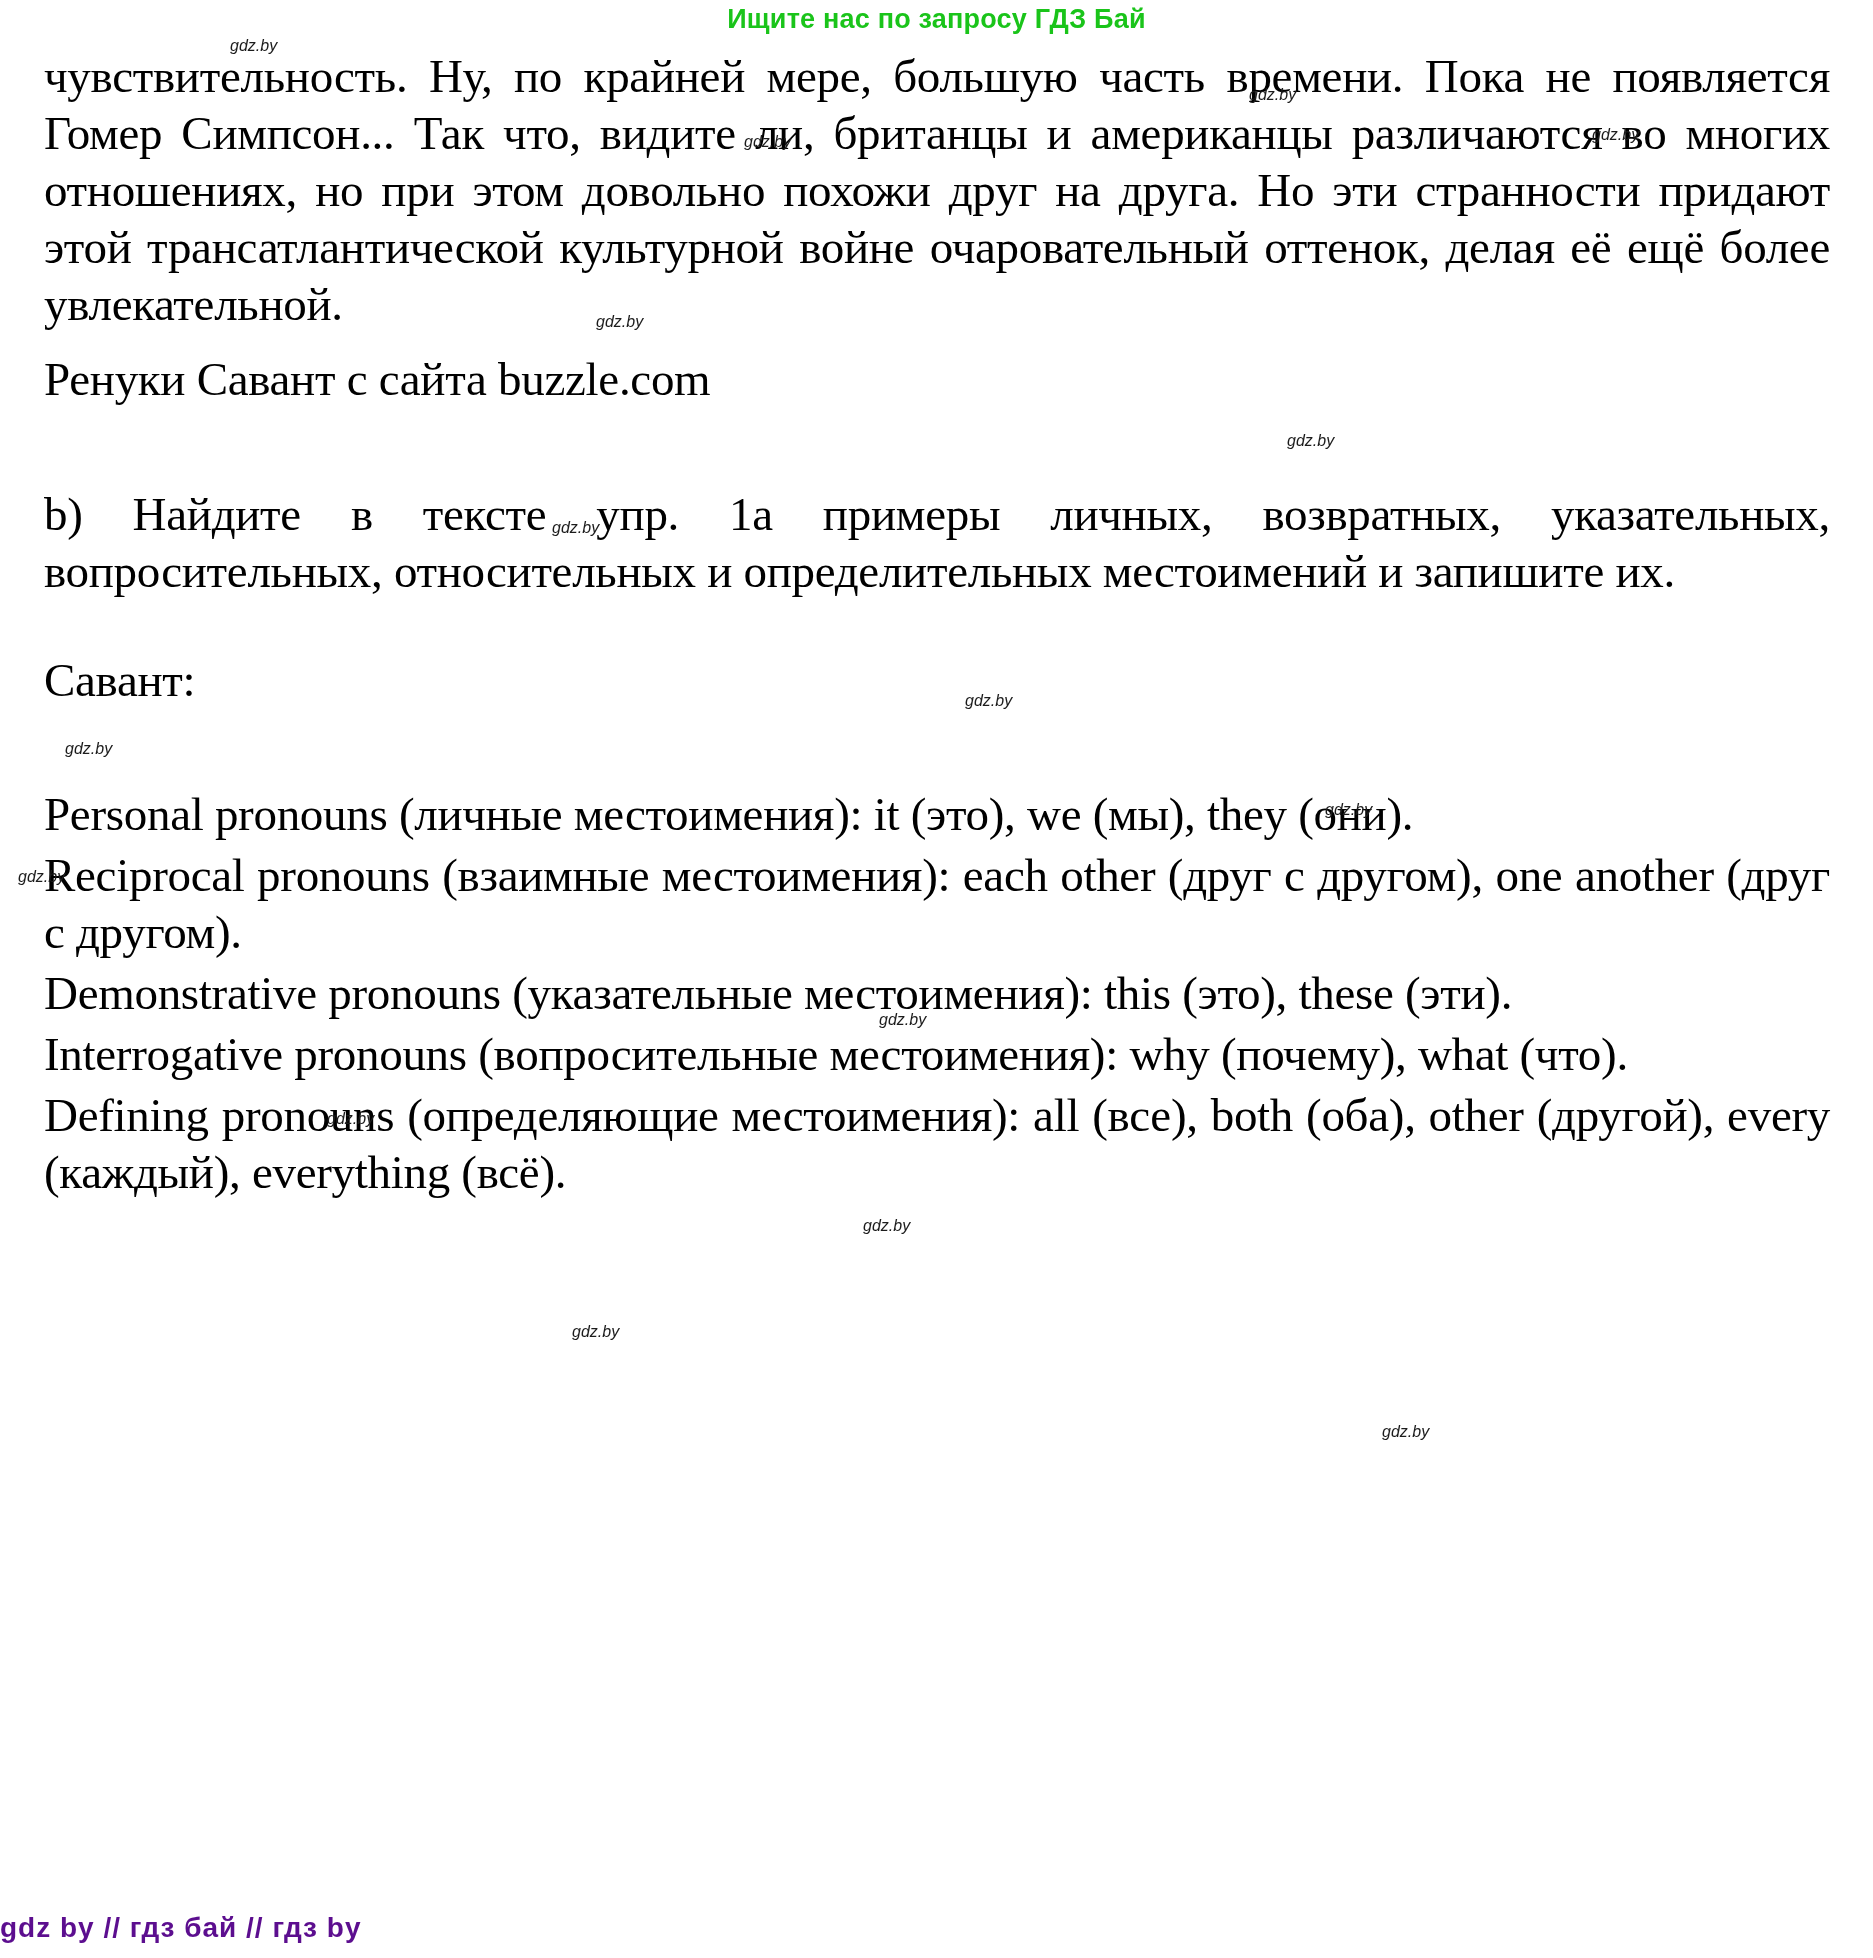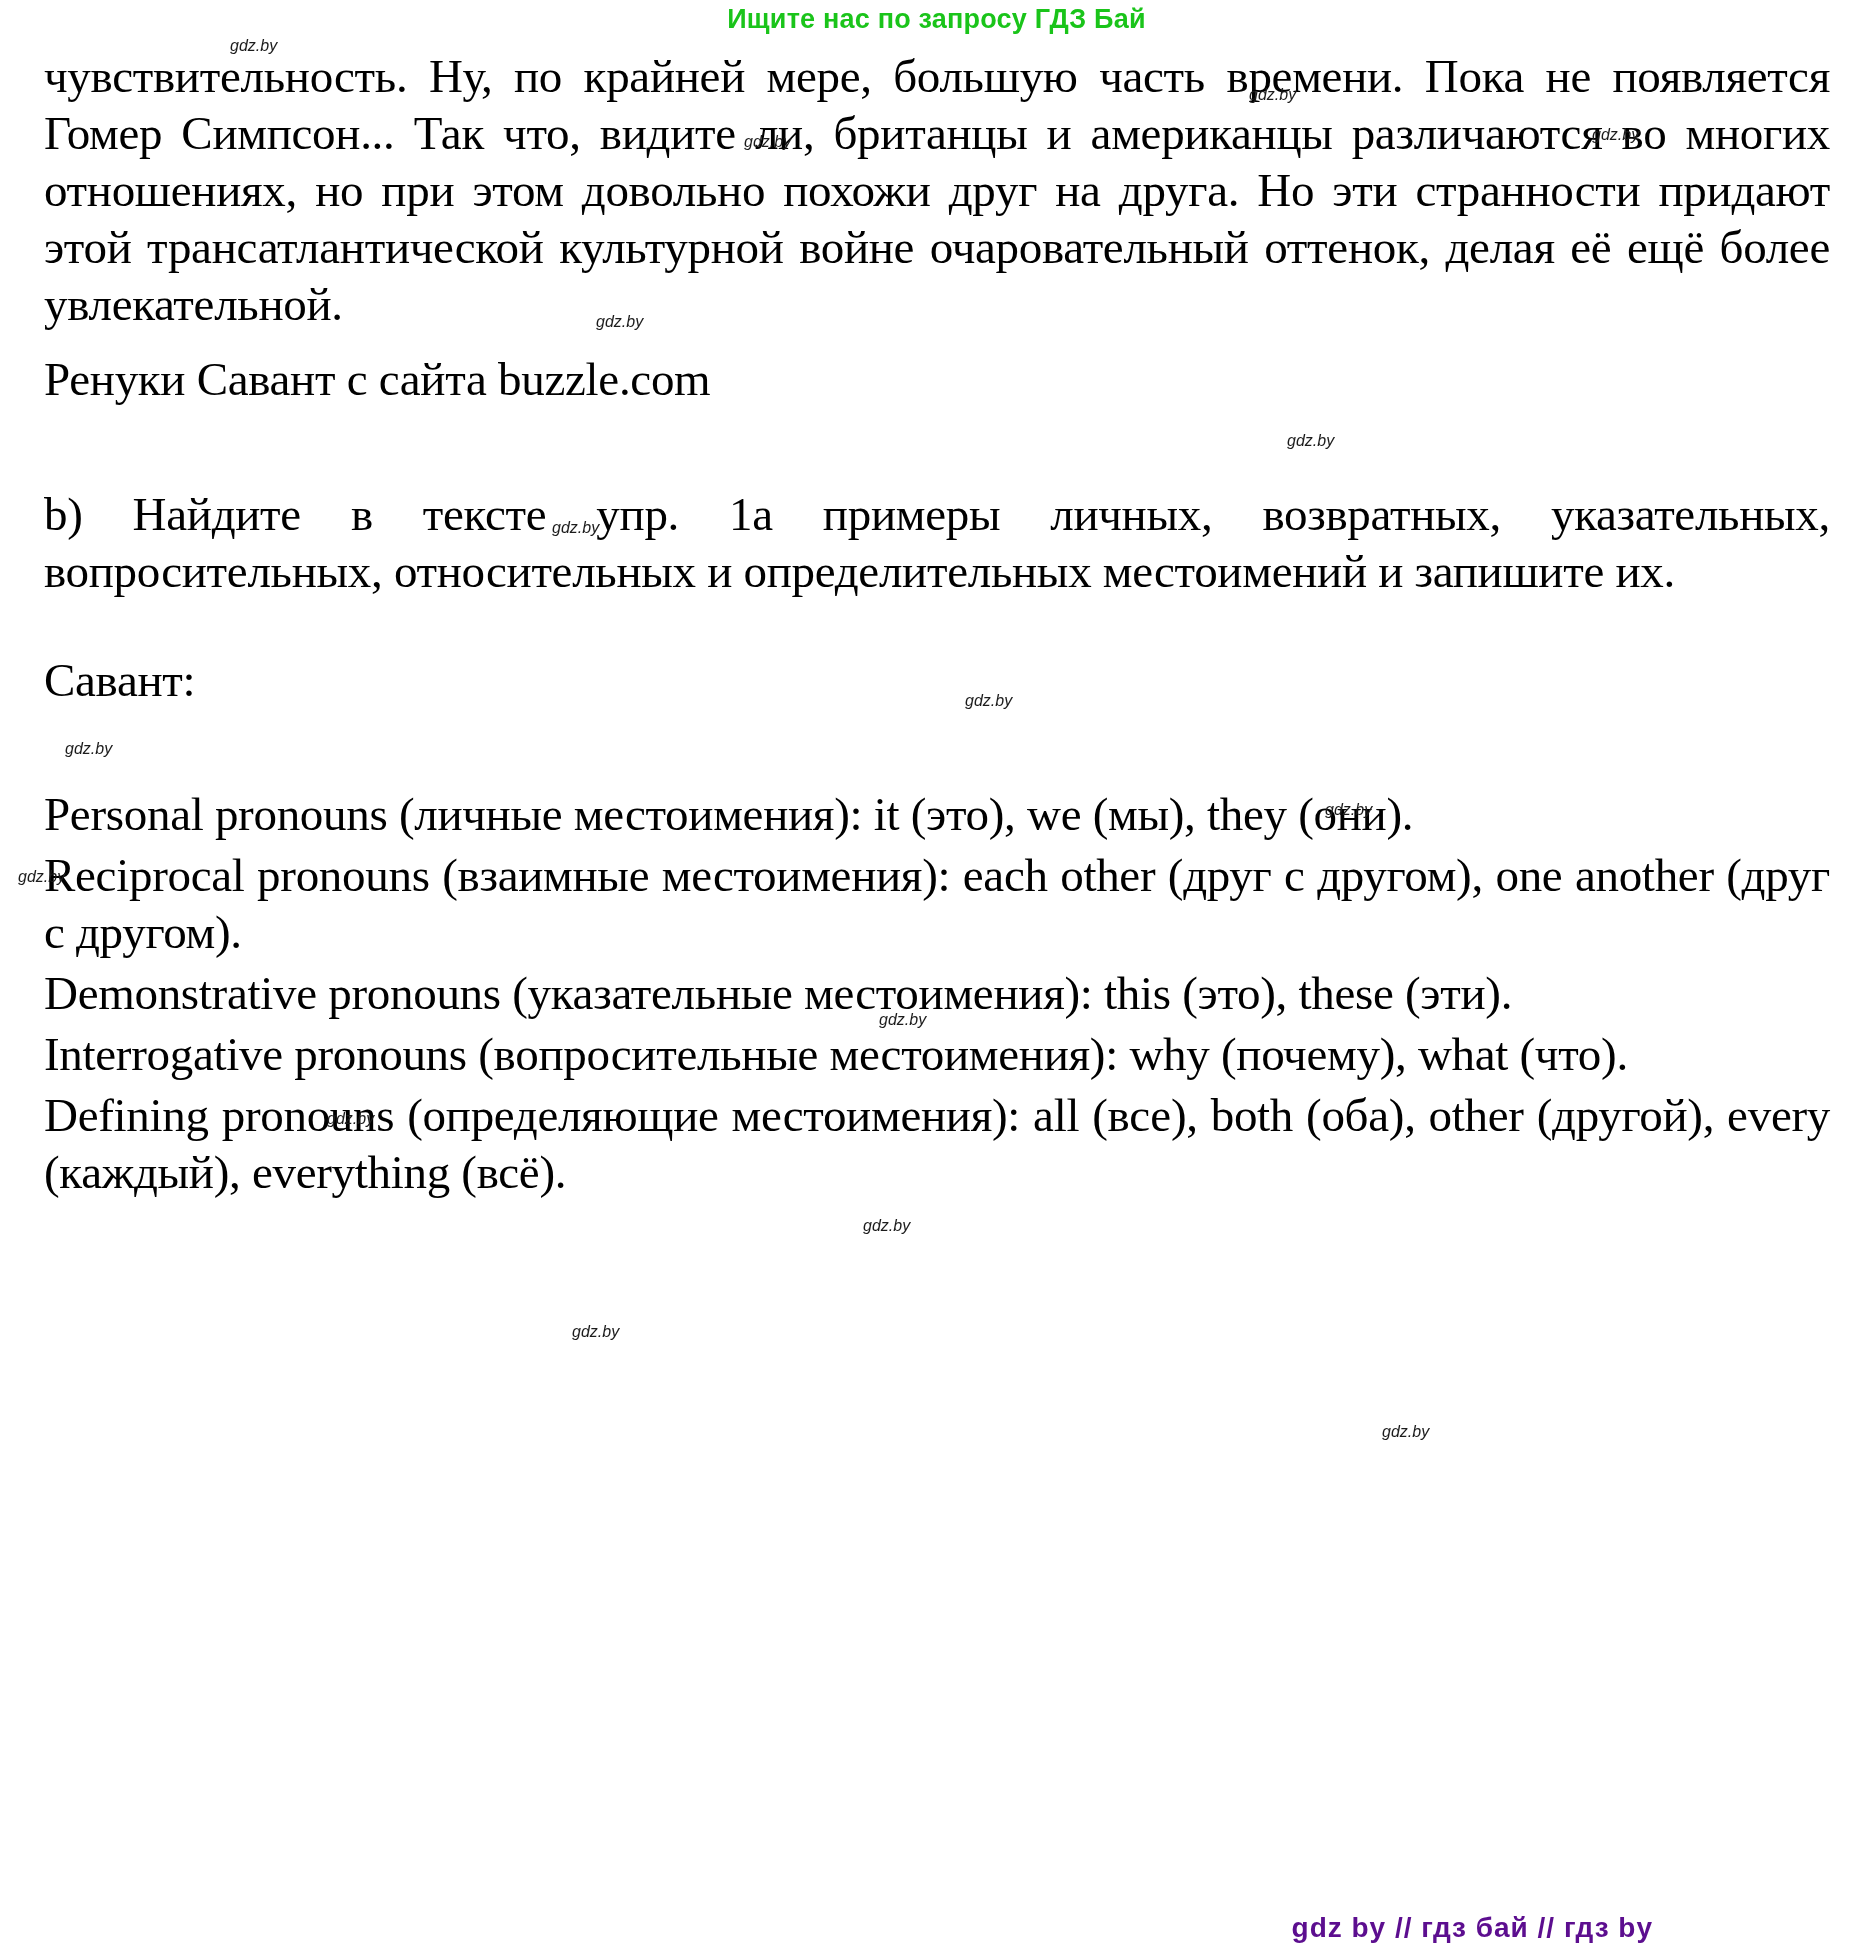--- a/index.html
+++ b/index.html
@@ -37,22 +37,21 @@
   }
 
   
   .footer-bar {
     position: absolute;
     bottom: 14px;
     left: 0;
     width: 1619px;
     display: flex;
     align-items: center;
-    justify-content: flex-end;
-    margin-left: 34px;
+    justify-content: flex-start;
   }
   .footer-text {
     color: #5c0e8f;
     font-family: "Liberation Sans", "DejaVu Sans", sans-serif;
     font-size: 28px;
     font-weight: bold;
     white-space: nowrap;
     letter-spacing: 1px;
   }
 

